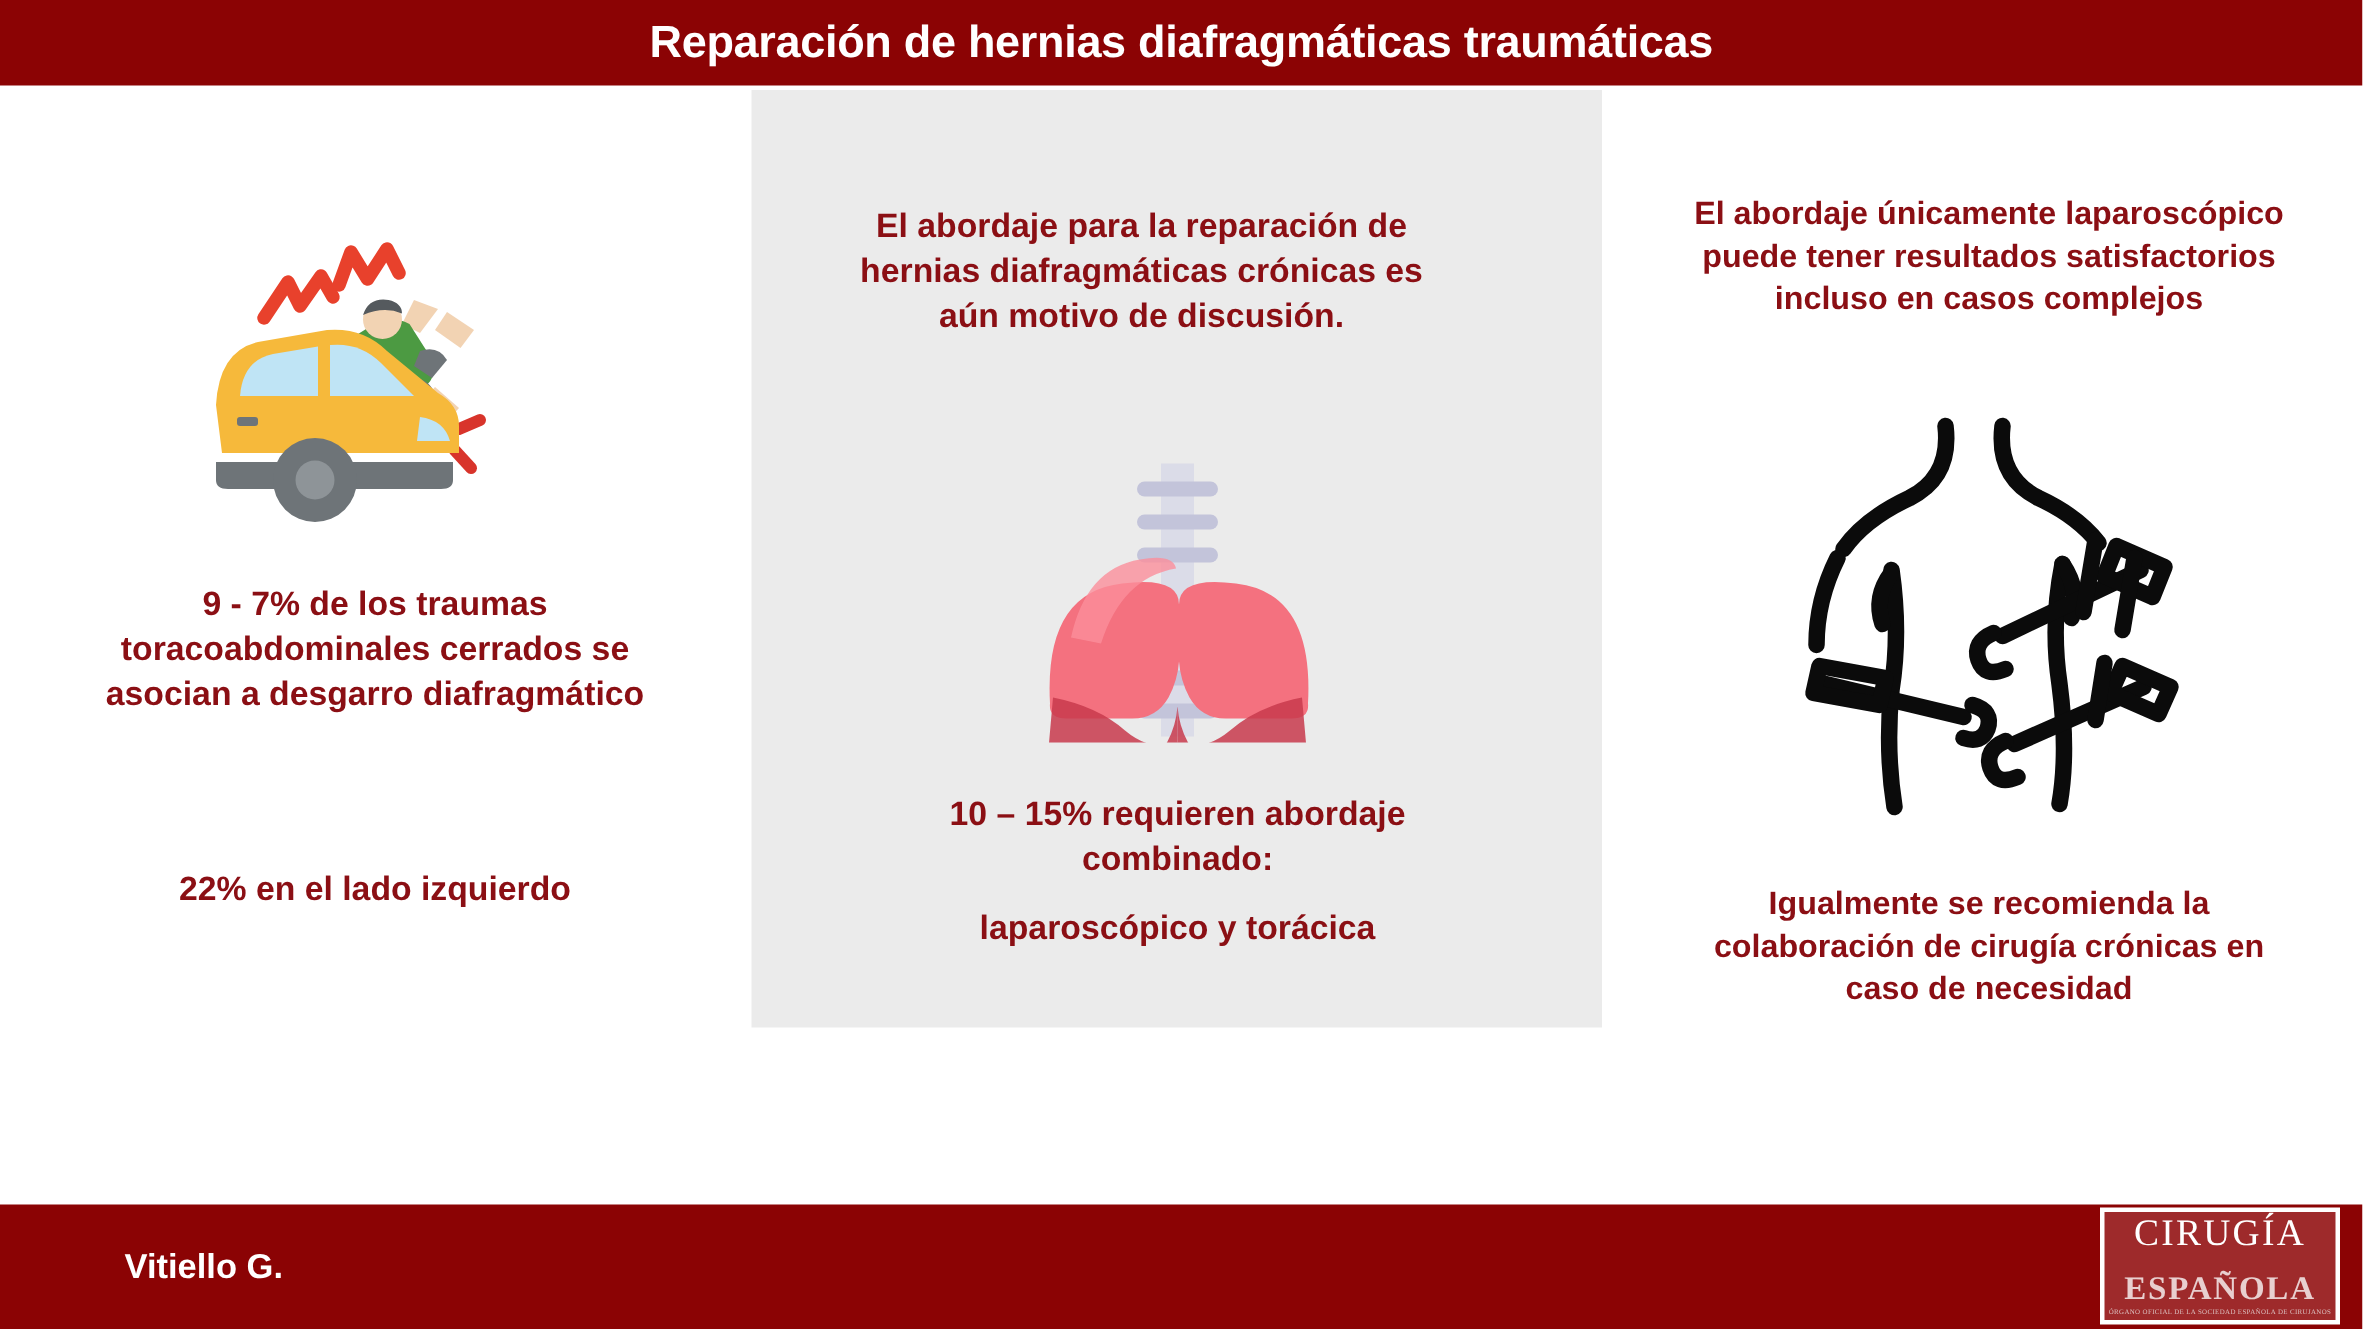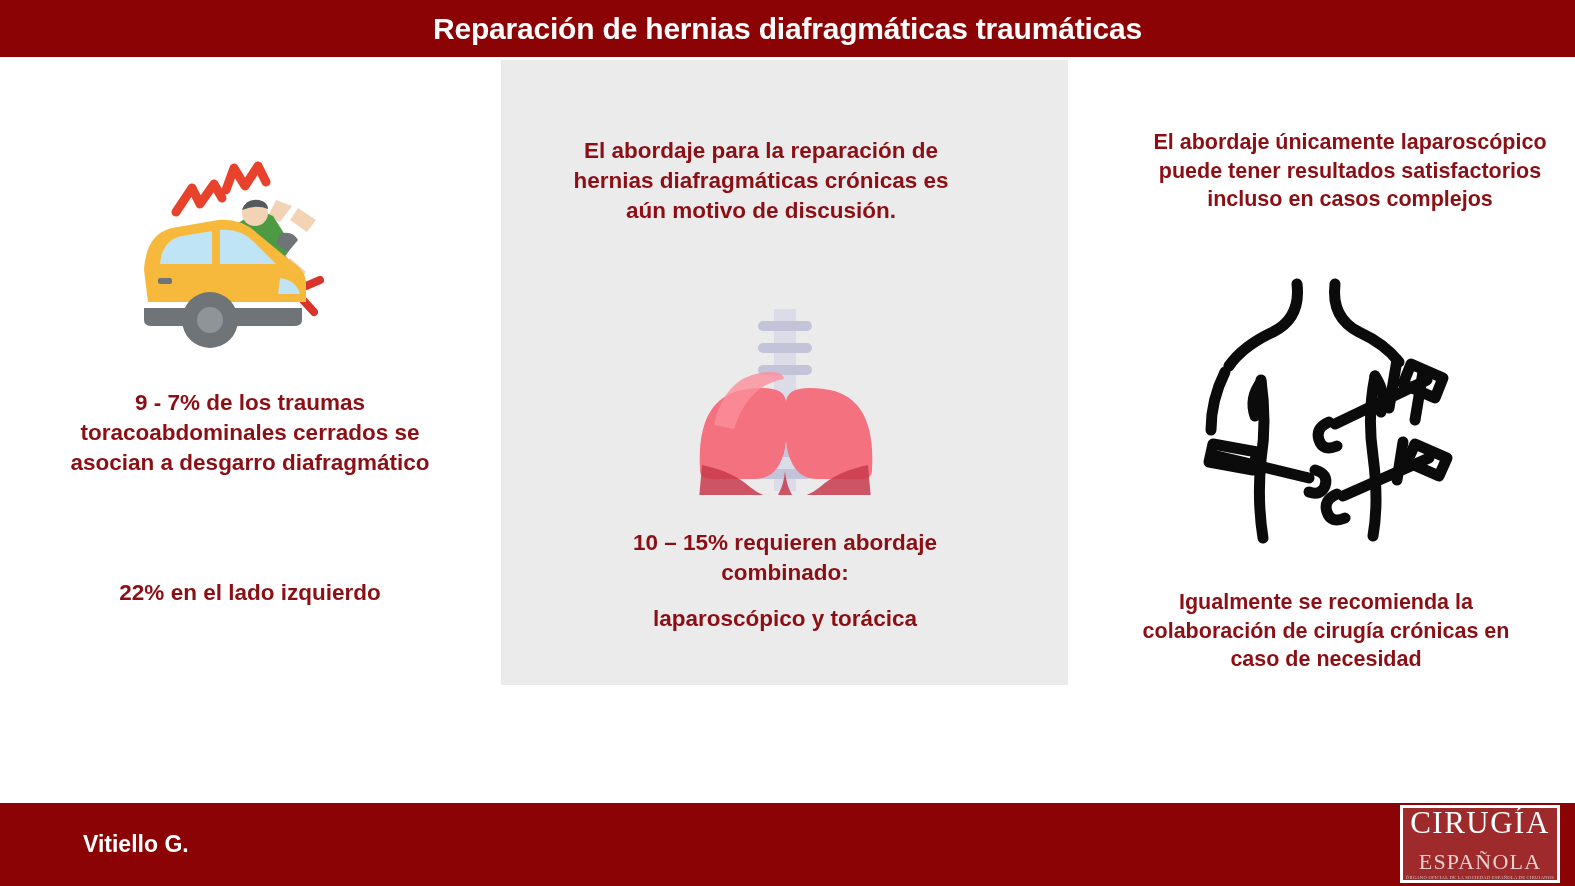--- a/index.html
+++ b/index.html
@@ -75,21 +75,21 @@
     font-size: 22.5px;
   }
   .center-text-3 {
     left: 592px; top: 604px;
     width: 386px;
     font-size: 22.5px;
   }
 
   
   .right-text-1 {
-    left: 1146px; top: 128px;
+    left: 1122px; top: 128px;
     width: 408px;
     font-size: 21.5px;
   }
   .right-text-2 {
     left: 1122px; top: 588px;
     width: 408px;
     font-size: 21.5px;
   }
 
   
@@ -132,31 +132,32 @@
     background: #9E2A2B;
     position: relative;
     display: flex;
     flex-direction: column;
     align-items: center;
     justify-content: center;
   }
   .logo-line1 {
     color: #ffffff;
     font-family: "Liberation Serif", serif;
-    font-size: 31px;
+    font-size: 25px;
     letter-spacing: 1.5px;
     line-height: 1;
     margin-bottom: 13px;
   }
   .logo-line2 {
     color: #e8cfcf;
     font-family: "Liberation Serif", serif;
     font-size: 22px;
     letter-spacing: 1.2px;
     line-height: 1;
+    font-weight: bold;
   }
   .logo-sub {
     color: #dcc0c0;
     font-family: "Liberation Serif", serif;
     font-size: 4.6px;
     letter-spacing: 0.25px;
     line-height: 1;
     margin-top: 3px;
     white-space: nowrap;
   }

